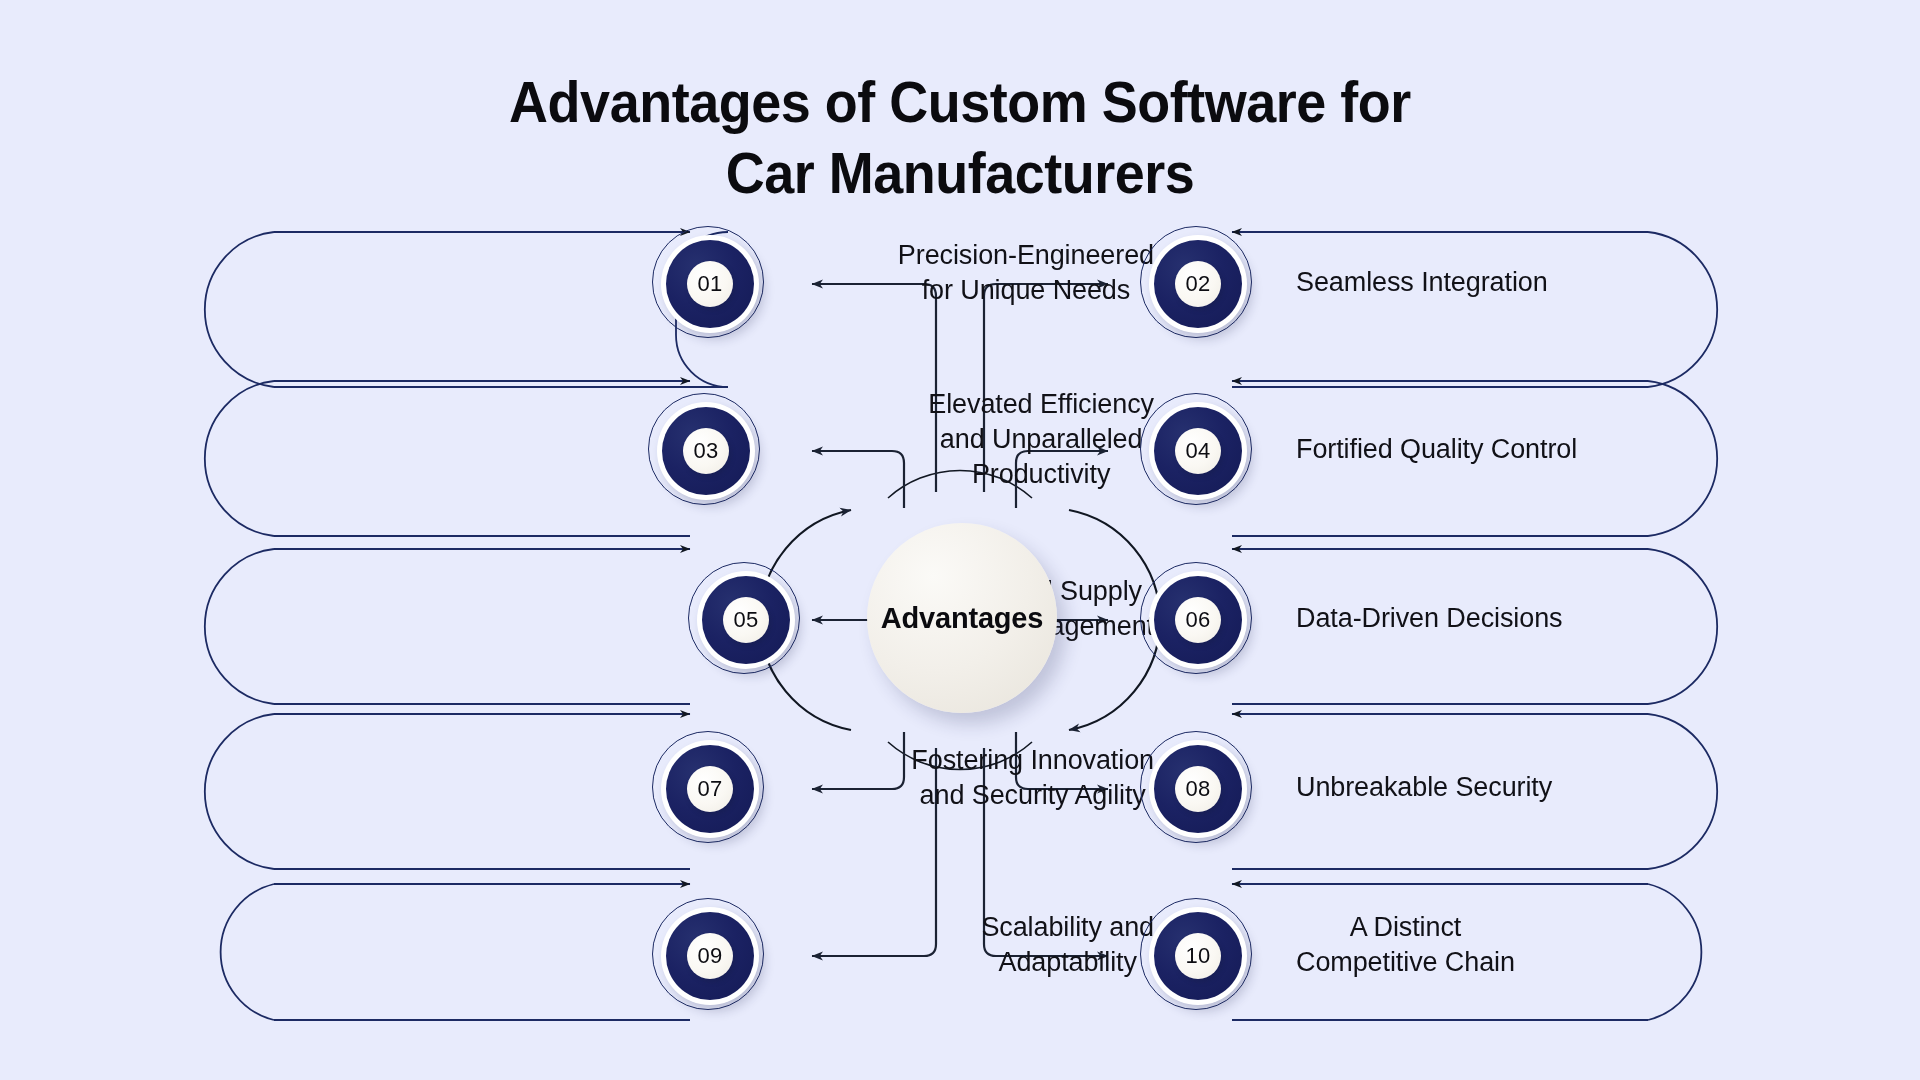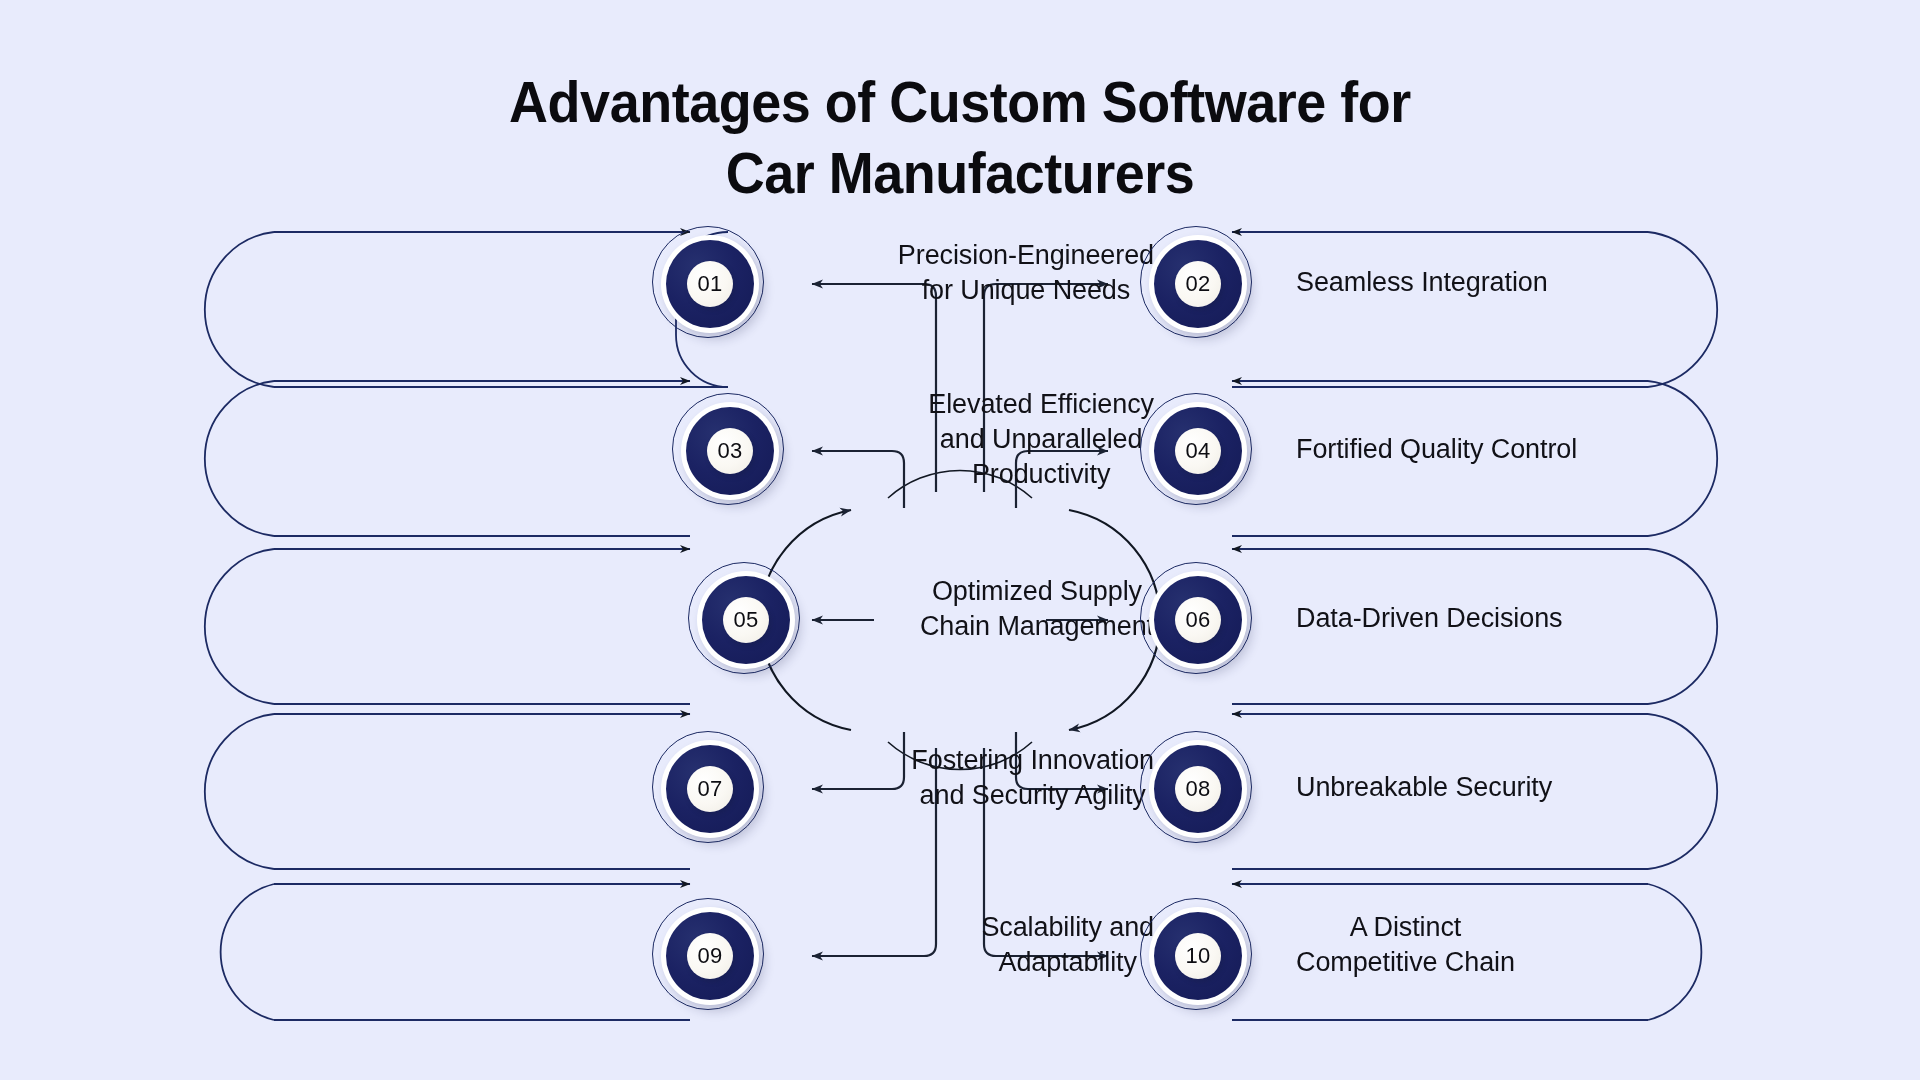--- a/index.html
+++ b/index.html
@@ -254,21 +254,21 @@
         <span class="num">02</span>
       </div>
     </div>
     <div class="pill-text right" style="top:-19px">Seamless Integration</div>
   </div>
 
   <div class="row" style="top:451px">
     <div class="pill-text left" style="top:-64px">Elevated Efficiency
 and Unparalleled
 Productivity</div>
-    <div class="badge" style="left:672px; top:-58px">
+    <div class="badge" style="left:648px; top:-58px">
       <div class="ring"></div>
       <div class="halo"></div>
       <div class="disc"></div>
       <div class="core">
         <span class="num">03</span>
       </div>
     </div>
     <div class="badge" style="left:1140px; top:-58px">
       <div class="ring"></div>
       <div class="halo"></div>
@@ -340,14 +340,19 @@
       <div class="halo"></div>
       <div class="disc"></div>
       <div class="core">
         <span class="num">10</span>
       </div>
     </div>
     <div class="pill-text right" style="top:-46px">A Distinct
 Competitive Chain</div>
   </div>
 
+  <div id="hub" style="left:845px; top:505px">
+    <div class="hub-disc">
+      <span class="hub-label">Advantages</span>
+    </div>
+  </div>
 
 </div>
 
 </body></html>

